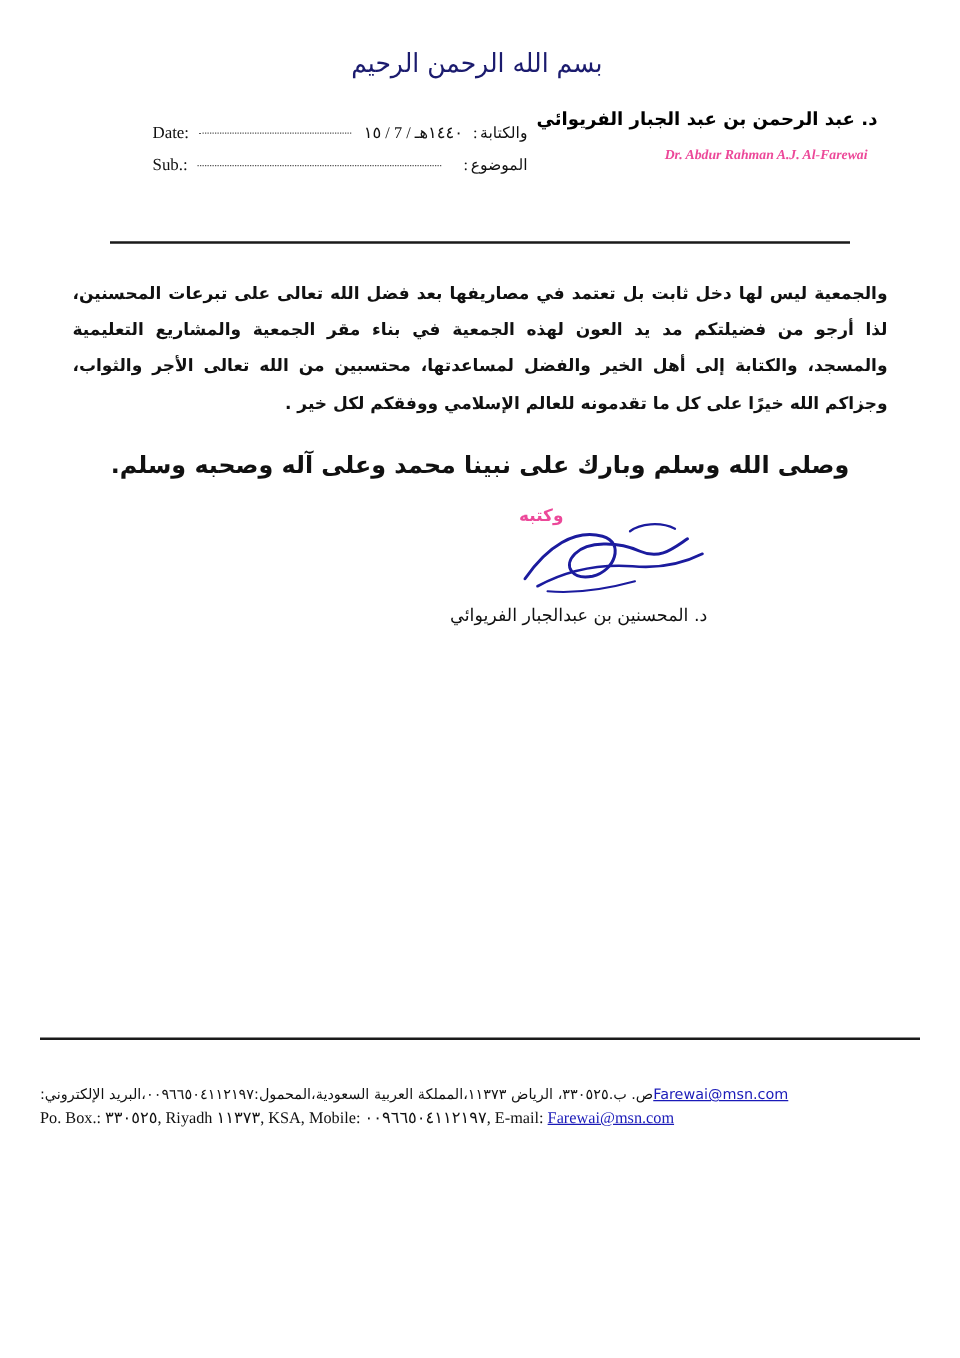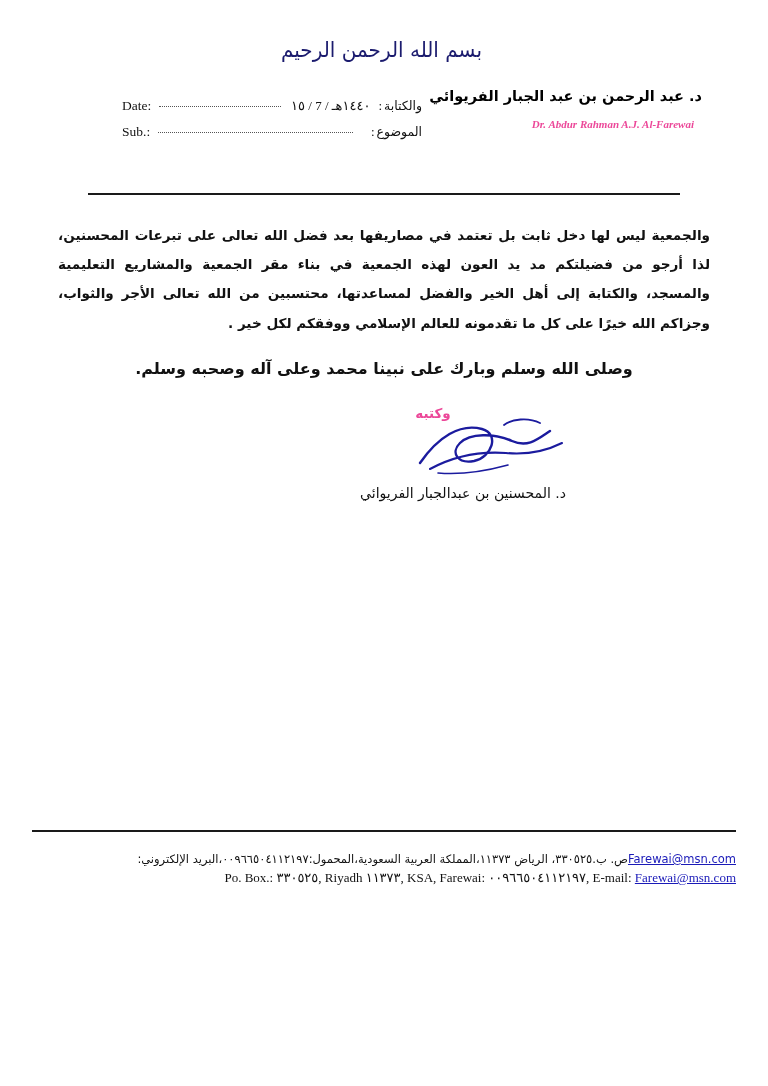--- a/index.html
+++ b/index.html
@@ -136,21 +136,21 @@
     margin-top: 29px;
   }
   .body-text p {
     margin: 0 0 6px 0;
   }
   .salawat {
     margin-top: 14px;
     text-align: center;
     font-family: "DejaVu Sans", sans-serif;
     font-weight: bold;
-    font-size: 16px;
+    font-size: 19px;
     color: #111;
     direction: rtl;
   }
 
   
   .sig-block {
     position: absolute;
     top: 405px;
     right: 140px;
     width: 330px;
@@ -185,24 +185,24 @@
   
   .footer-rule {
     position: absolute;
     bottom: 78px;
     left: 32px;
     right: 32px;
     border-top: 2px solid #1a1a1a;
   }
   .footer {
     position: absolute;
-    bottom: 24px;
+    bottom: 8px;
     left: 32px;
     right: 32px;
-    text-align: right;
+    text-align: left;
   }
   .footer-ar {
     direction: rtl;
     font-family: "DejaVu Sans", sans-serif;
     font-size: 11.5px;
     color: #111;
     white-space: nowrap;
     margin-bottom: 4px;
   }
   .footer-en {
@@ -266,17 +266,17 @@
     </div>
     <div class="sig-name">د. المحسنين بن عبدالجبار الفريوائي</div>
   </div>
 
   <div class="footer-rule"></div>
   <div class="footer">
     <div class="footer-ar">
       <a class="mail-link" href="#">Farewai@msn.com</a><span>ص. ب.٣٣٠٥٢٥، الرياض ١١٣٧٣،المملكة العربية السعودية،المحمول:٠٠٩٦٦٥٠٤١١٢١٩٧،البريد الإلكتروني:</span>
     </div>
     <div class="footer-en">
-      <span>Po. Box.: ٣٣٠٥٢٥, Riyadh ١١٣٧٣, KSA, Farewai:  ٠٠٩٦٦٥٠٤١١٢١٩٧, E-mail: </span><a class="mail-link" href="#">Farewai@msn.com</a>
+      <span>Po. Box.: ٣٣٠٥٢٥, Riyadh ١١٣٧٣, KSA, Mobile:  ٠٠٩٦٦٥٠٤١١٢١٩٧, E-mail: </span><a class="mail-link" href="#">Farewai@msn.com</a>
     </div>
   </div>
 
 </div>
 
 </body></html>

